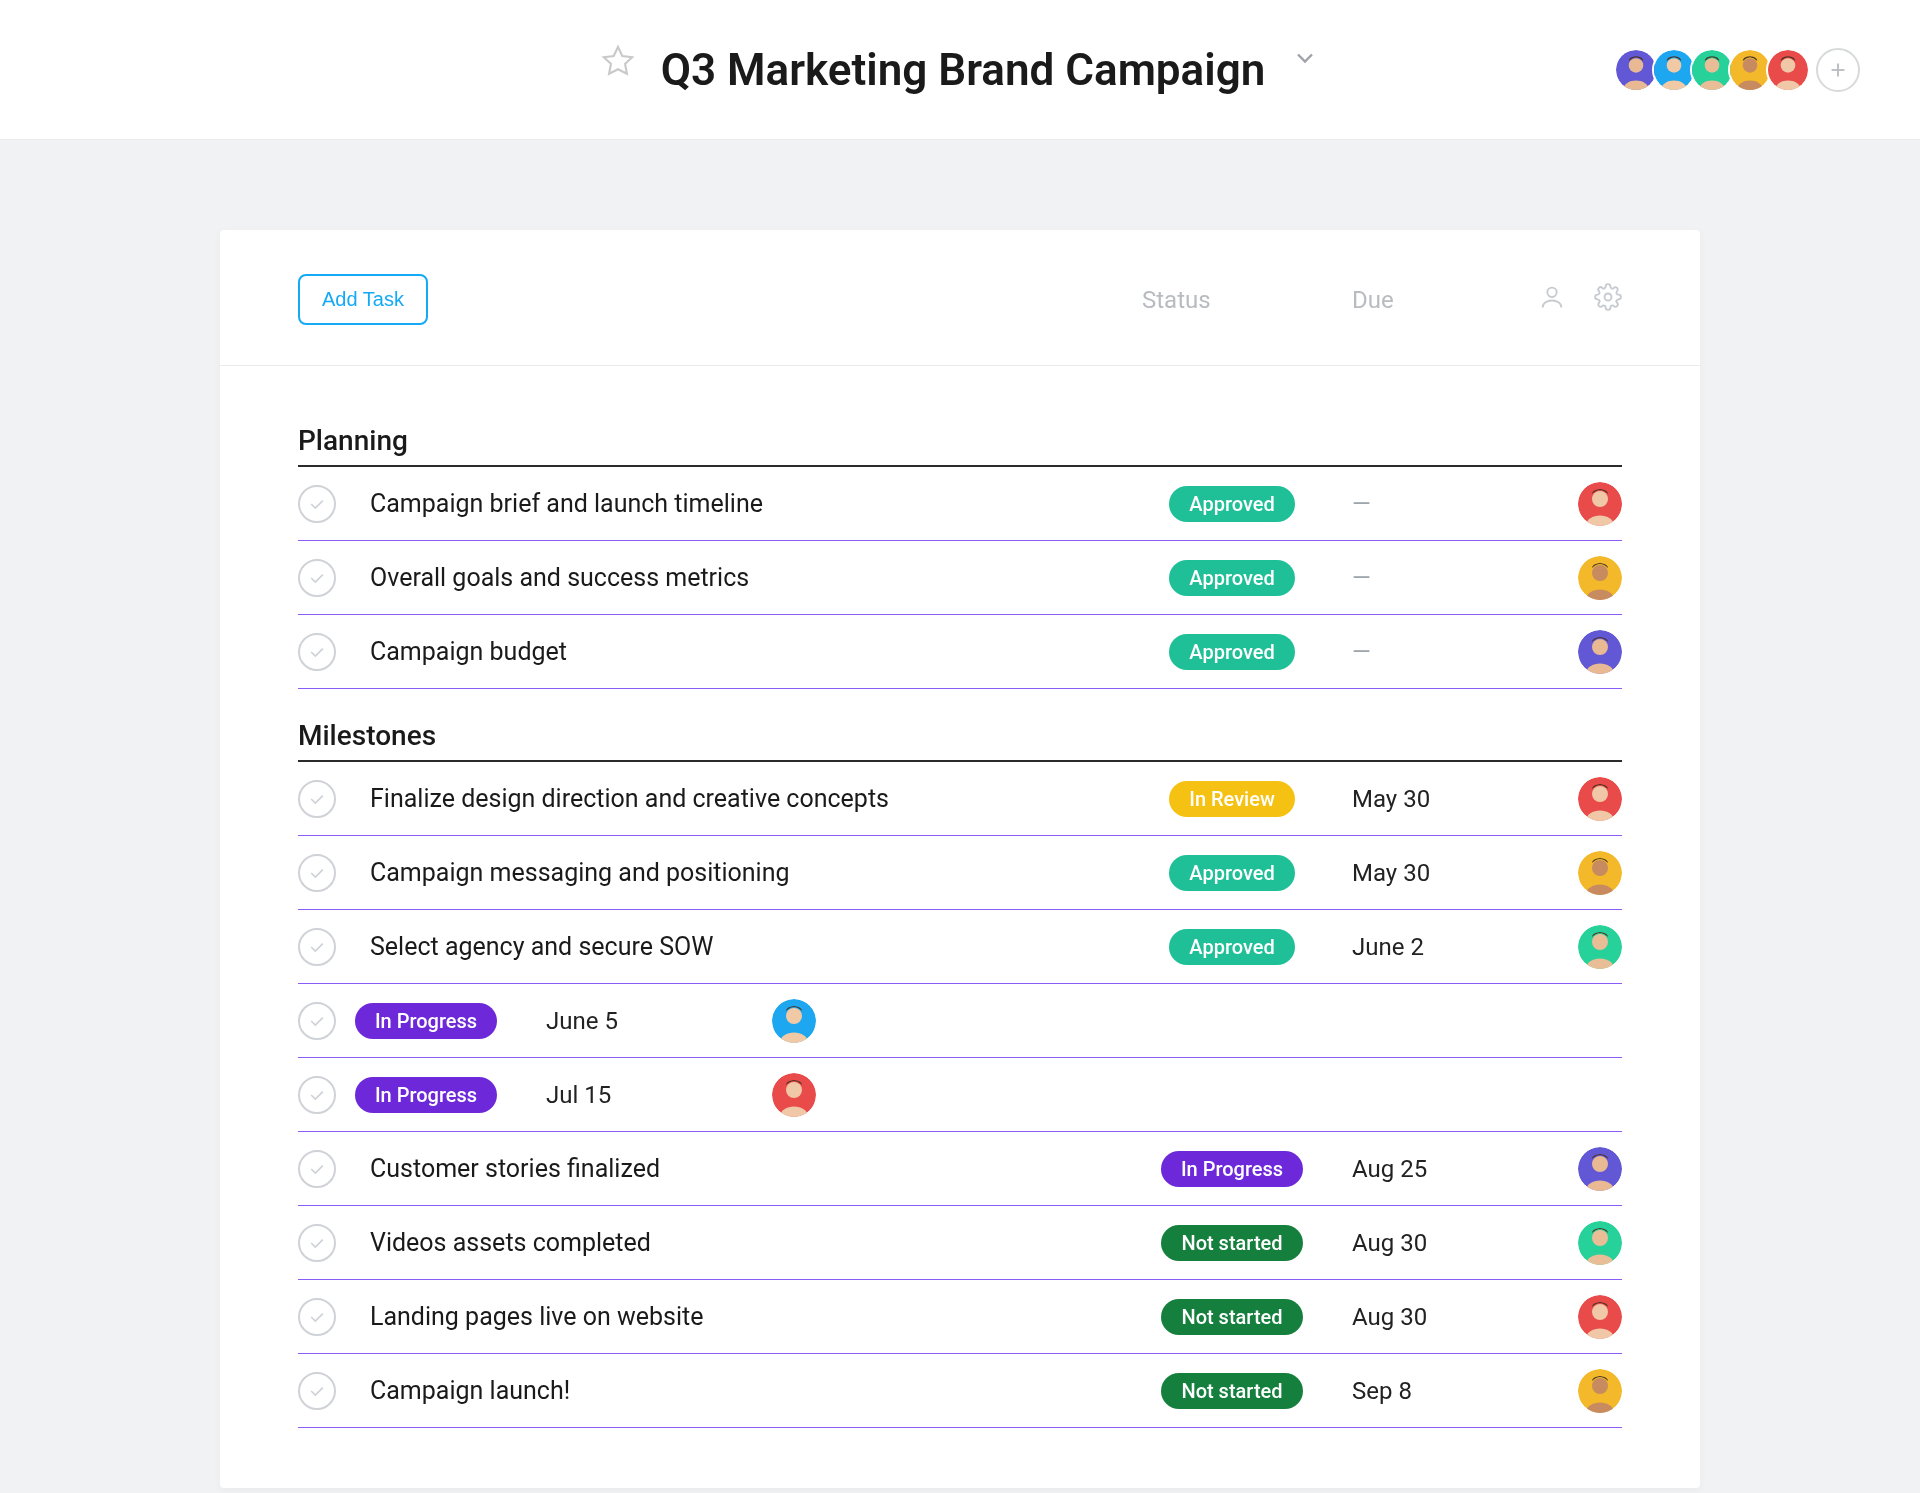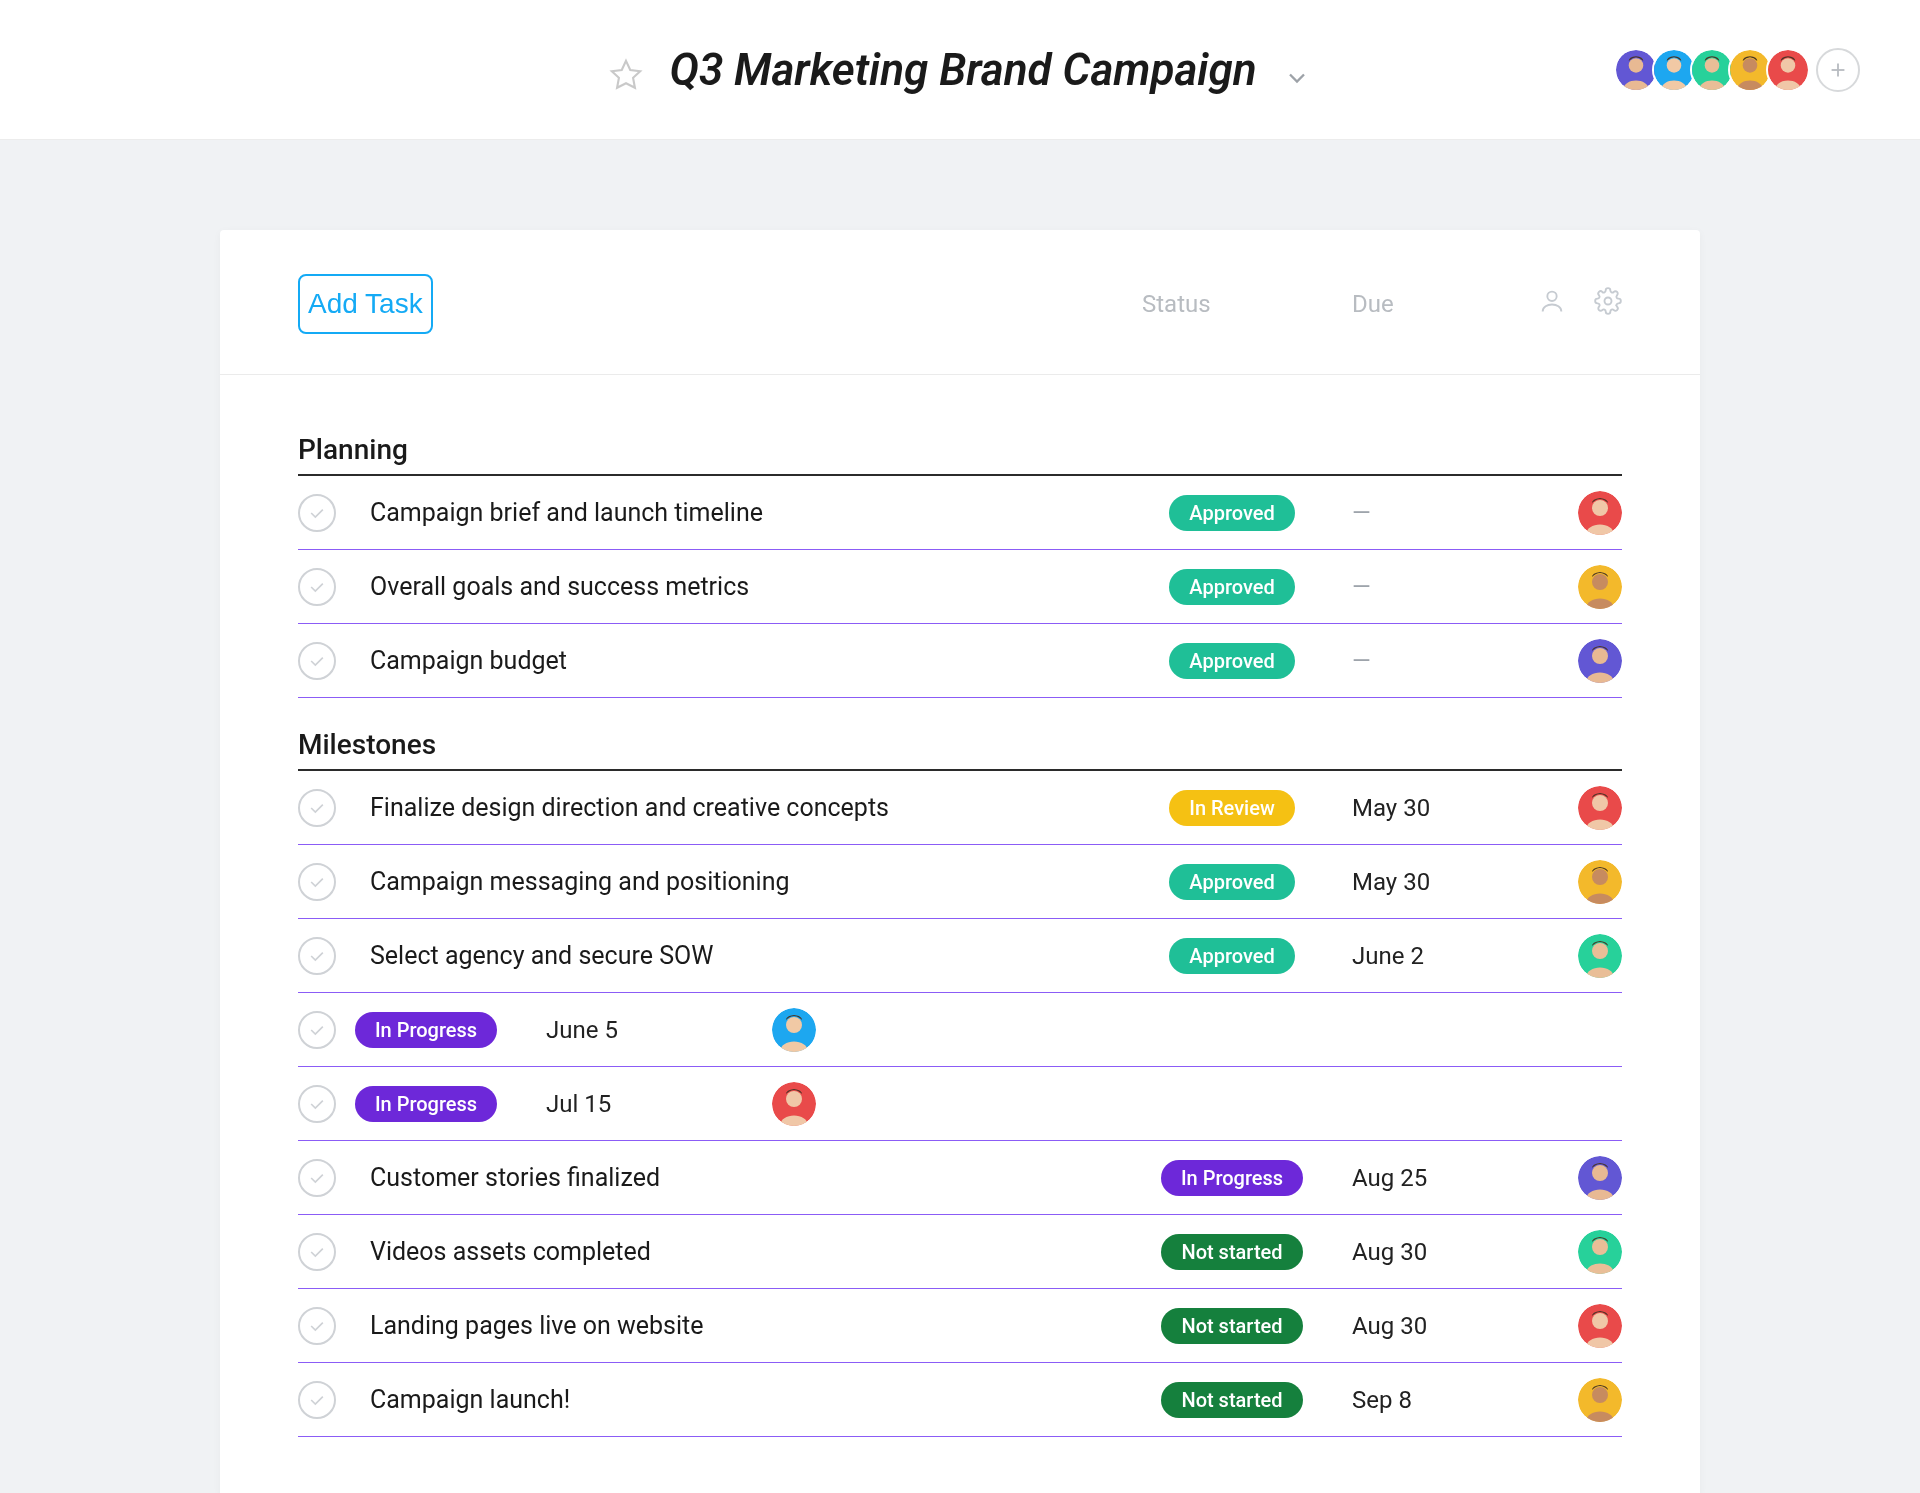--- a/index.html
+++ b/index.html
@@ -13,23 +13,22 @@
     background: #ffffff;
     height: 140px;
     border-bottom: 1px solid #ececec;
     position: relative;
     display: flex;
     align-items: center;
     justify-content: center;
   }
   .topbar-center {
     display: flex;
-    align-items: flex-end;
+    align-items: flex-start;
     gap: 26px;
-    font-style: italic;
   }
   .star-icon {
     color: #c9c9c9;
     cursor: pointer;
   }
   .project-title {
     font-size: 44px;
     font-weight: 600;
     color: #1a1a1a;
   }
@@ -85,23 +84,23 @@
   .card-header {
     display: flex;
     align-items: center;
     padding: 44px 78px 40px;
     border-bottom: 1px solid #ebebeb;
   }
   .add-task-btn {
     border: 2px solid #14aaf5;
     color: #14aaf5;
     background: #fff;
-    font-size: 28px;
+    font-size: 20px;
     font-weight: 500;
-    padding: 12px 8px;
+    padding: 12px 22px;
     border-radius: 8px;
     cursor: pointer;
   }
   .col-headers {
     margin-left: auto;
     display: flex;
     align-items: center;
     color: #b8bcc1;
     font-size: 24px;
   }

